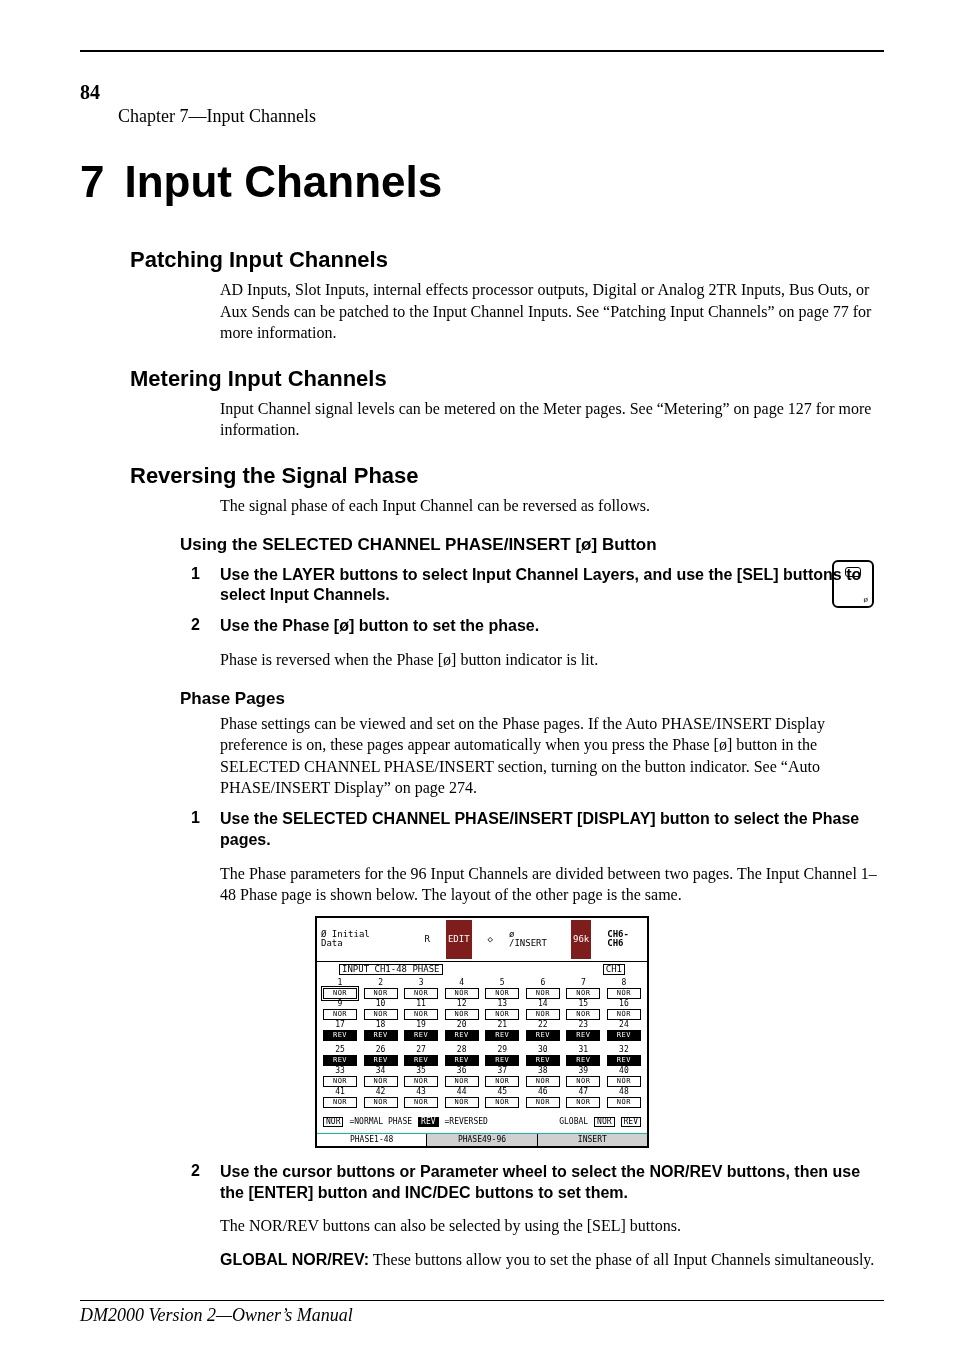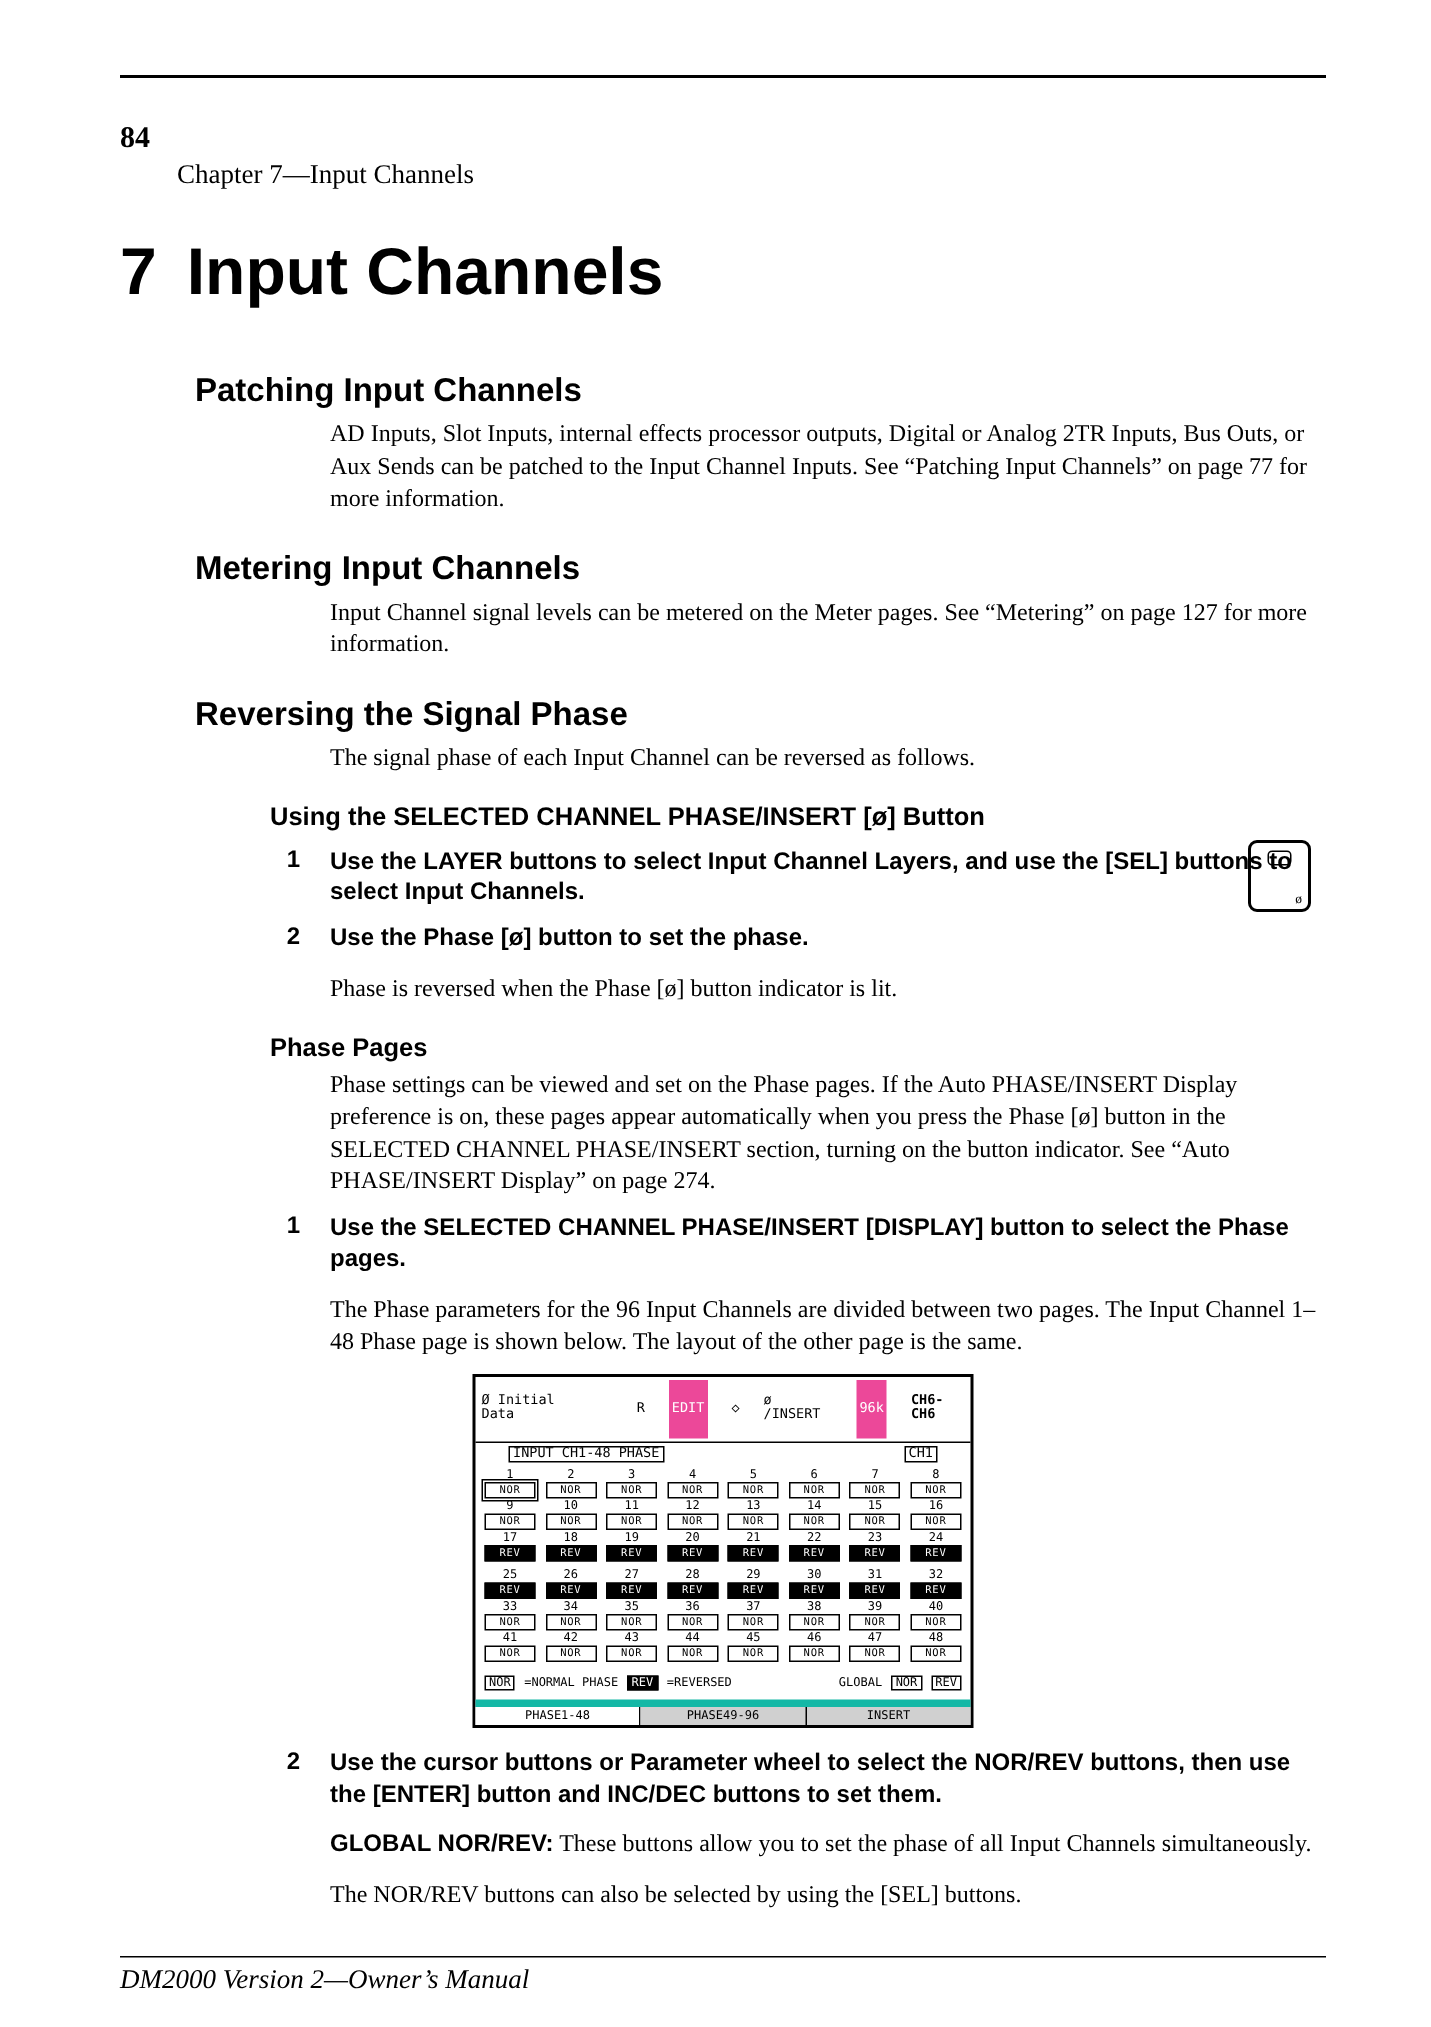--- a/index.html
+++ b/index.html
@@ -121,21 +121,21 @@
     line-height: 1;
   }
   .lcd-top {
     display: flex;
     align-items: center;
     gap: 16px;
     padding: 2px 4px;
     border-bottom: 1px solid #000;
   }
   .lcd-top .blackbox {
-    background: #ec4899; color: #fff; padding: 15px 2px;
+    background: #7f1d1d; color: #fff; padding: 15px 2px;
   }
   .lcd-top .spacer { flex: 1; }
   .lcd-title-row {
     display: flex;
     justify-content: space-between;
     padding: 2px 22px;
   }
   .lcd-title-row .boxed {
     border: 1px solid #000; padding: 0 2px;
   }
@@ -179,21 +179,21 @@
   }
   .lcd-legend .tag {
     border: 1px solid #000; padding: 0 2px;
   }
   .lcd-legend .tag.rev {
     background: #000; color: #fff;
   }
   .lcd-legend .spacer { flex: 1; }
   .lcd-tabs {
     display: flex;
-    border-top: 5px solid #14b8a6;
+    border-top: 1px solid #14b8a6;
   }
   .lcd-tab {
     flex: 1;
     text-align: center;
     padding: 2px 0;
     font-size: 8px;
     border-right: 1px solid #000;
     background: #d0d0d0;
   }
   .lcd-tab:last-child { border-right: none; }
@@ -500,22 +500,22 @@
         <div class="lcd-tab active">PHASE1-48</div>
         <div class="lcd-tab">PHASE49-96</div>
         <div class="lcd-tab">INSERT</div>
       </div>
   </div>
 
   <div class="step">
     <div class="step-num">2</div>
     <div class="step-text">
       <div class="lead">Use the cursor buttons or Parameter wheel to select the NOR/REV buttons, then use the [ENTER] button and INC/DEC buttons to set them.</div>
+      <div class="follow">The NOR/REV buttons can also be selected by using the [SEL] buttons.</div>
       <div class="follow">
         <span class="runin-label">GLOBAL NOR/REV:</span>
         <span>These buttons allow you to set the phase of all Input Channels simultaneously.</span>
       </div>
-      <div class="follow">The NOR/REV buttons can also be selected by using the [SEL] buttons.</div>
     </div>
   </div>
 
   <div class="footer">DM2000 Version 2—Owner’s Manual</div>
 </div>
 
 </body></html>

